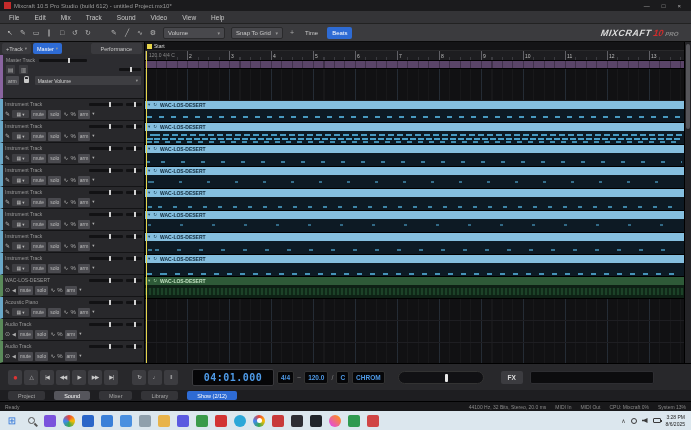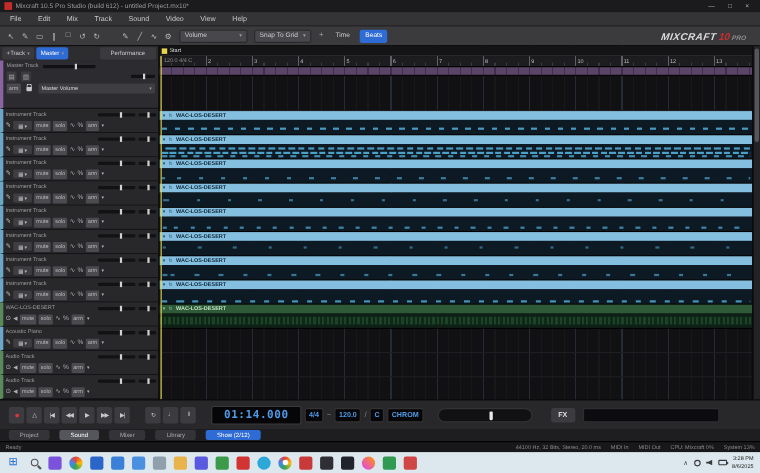--- a/index.html
+++ b/index.html
@@ -680,21 +680,21 @@
         <div class="tp-btn">▶▶</div>
         <div class="tp-btn">▶|</div>
       </span>
     <span class="tp-space"></span>
     <span id="tp-group-2" style="display:flex;gap:2px;">
         <div class="tp-btn">↻</div>
         <div class="tp-btn">♩</div>
         <div class="tp-btn">‖</div>
       </span>
     <span class="tp-space"></span>
-    <div class="time-display">01:14.000</div>
+    <div class="time-display">04:01.000</div>
     <div class="small-display">4/4</div>
     <span class="sep-text">~</span>
     <div class="small-display">120.0</div>
     <span class="sep-text">/</span>
     <div class="small-display">C</div>
     <div class="small-display">CHROM</div>
     <div class="tp-slider">
         <div class="hdl"></div>
       </div>
     <div class="fx-btn">FX</div>

